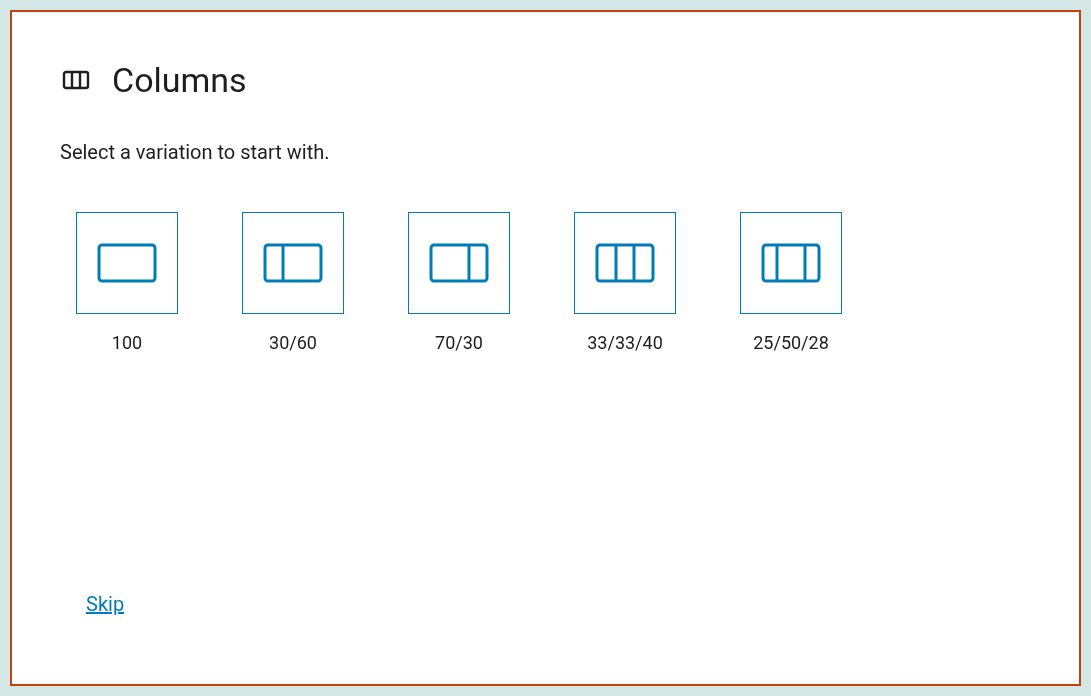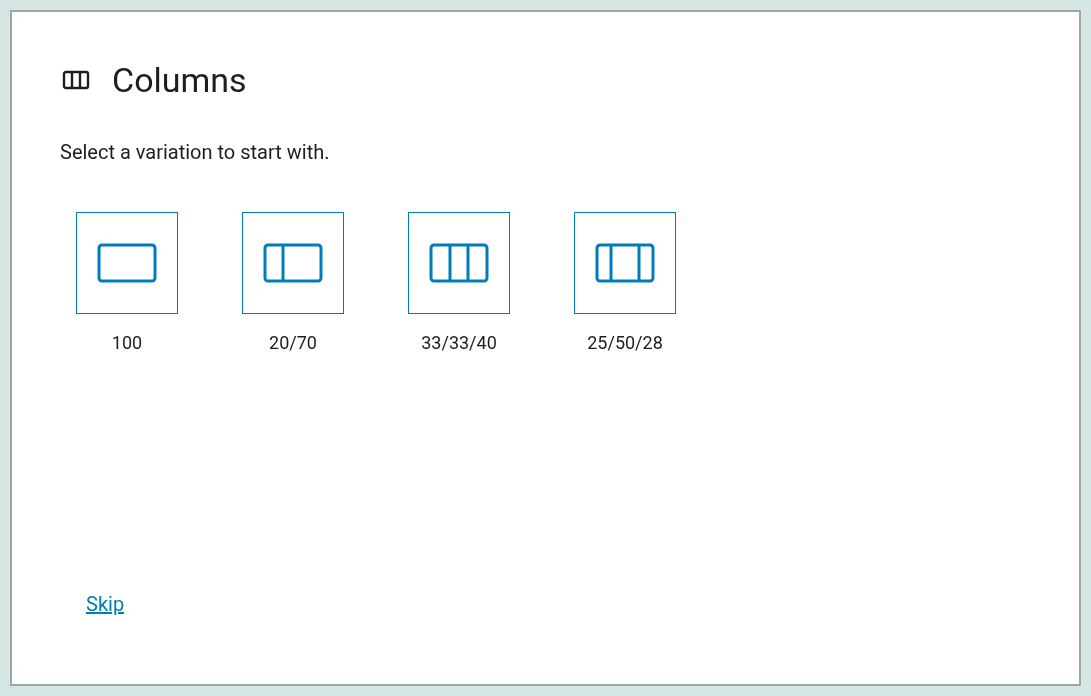--- a/index.html
+++ b/index.html
@@ -9,21 +9,21 @@
     }
     body {
       background: #d4e7e5;
       font-family: -apple-system, BlinkMacSystemFont, "Segoe UI", Roboto, sans-serif;
       padding: 10px;
       width: 1091px;
       height: 696px;
     }
     .panel {
       background: #fff;
-      border: 2px solid #a3a3a3;
+      border: 2px solid #c2410c;
       width: 100%;
       height: 100%;
       padding: 48px 48px 40px 48px;
       position: relative;
     }
     .header {
       display: flex;
       align-items: center;
       gap: 20px;
       margin-bottom: 40px;
@@ -117,23 +117,32 @@
     </div>
 
 
     <div class="variation">
       <div class="variation-box">
         <svg width="60" height="40" viewBox="0 0 60 40" fill="none">
           <rect x="2" y="2" width="56" height="36" rx="3" stroke="#007cba" stroke-width="3"></rect>
           <line x1="20" y1="2" x2="20" y2="38" stroke="#007cba" stroke-width="3"></line>
         </svg>
       </div>
-      <div class="variation-label">20/70</div>
+      <div class="variation-label">30/60</div>
     </div>
 
+    <div class="variation">
+      <div class="variation-box">
+        <svg width="60" height="40" viewBox="0 0 60 40" fill="none">
+          <rect x="2" y="2" width="56" height="36" rx="3" stroke="#007cba" stroke-width="3"></rect>
+          <line x1="40" y1="2" x2="40" y2="38" stroke="#007cba" stroke-width="3"></line>
+        </svg>
+      </div>
+      <div class="variation-label">70/30</div>
+    </div>
 
     <div class="variation">
       <div class="variation-box">
         <svg width="60" height="40" viewBox="0 0 60 40" fill="none">
           <rect x="2" y="2" width="56" height="36" rx="3" stroke="#007cba" stroke-width="3"></rect>
           <line x1="21" y1="2" x2="21" y2="38" stroke="#007cba" stroke-width="3"></line>
           <line x1="39" y1="2" x2="39" y2="38" stroke="#007cba" stroke-width="3"></line>
         </svg>
       </div>
       <div class="variation-label">33/33/40</div>

